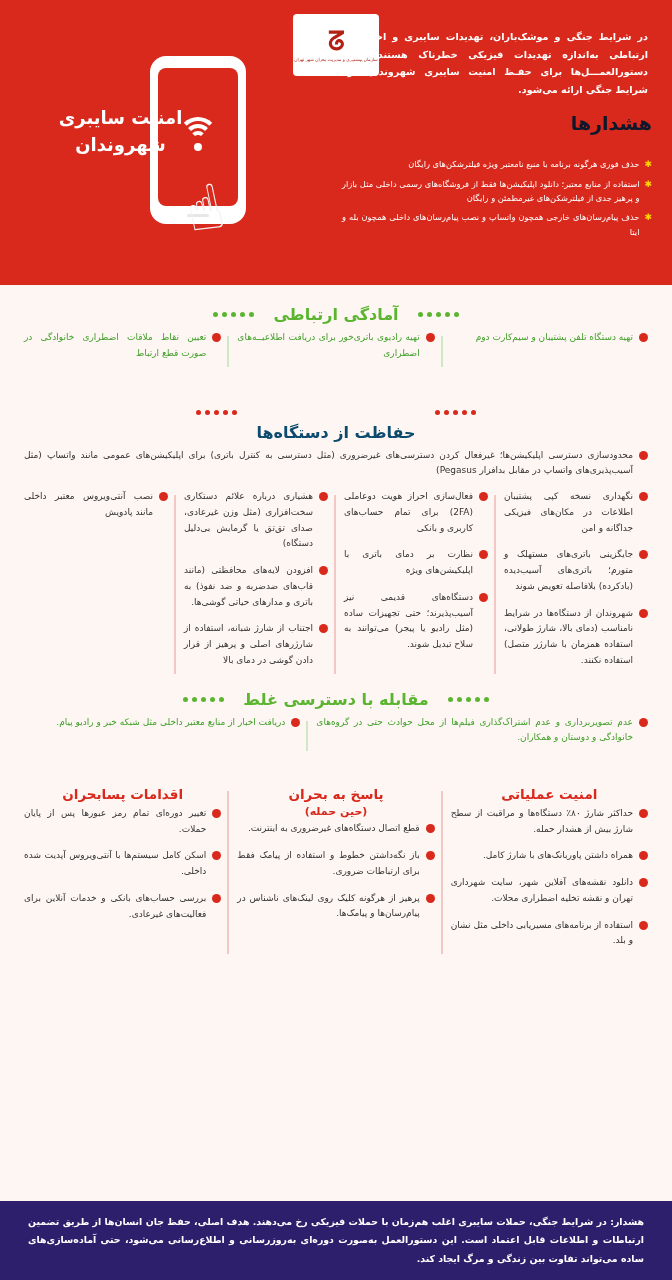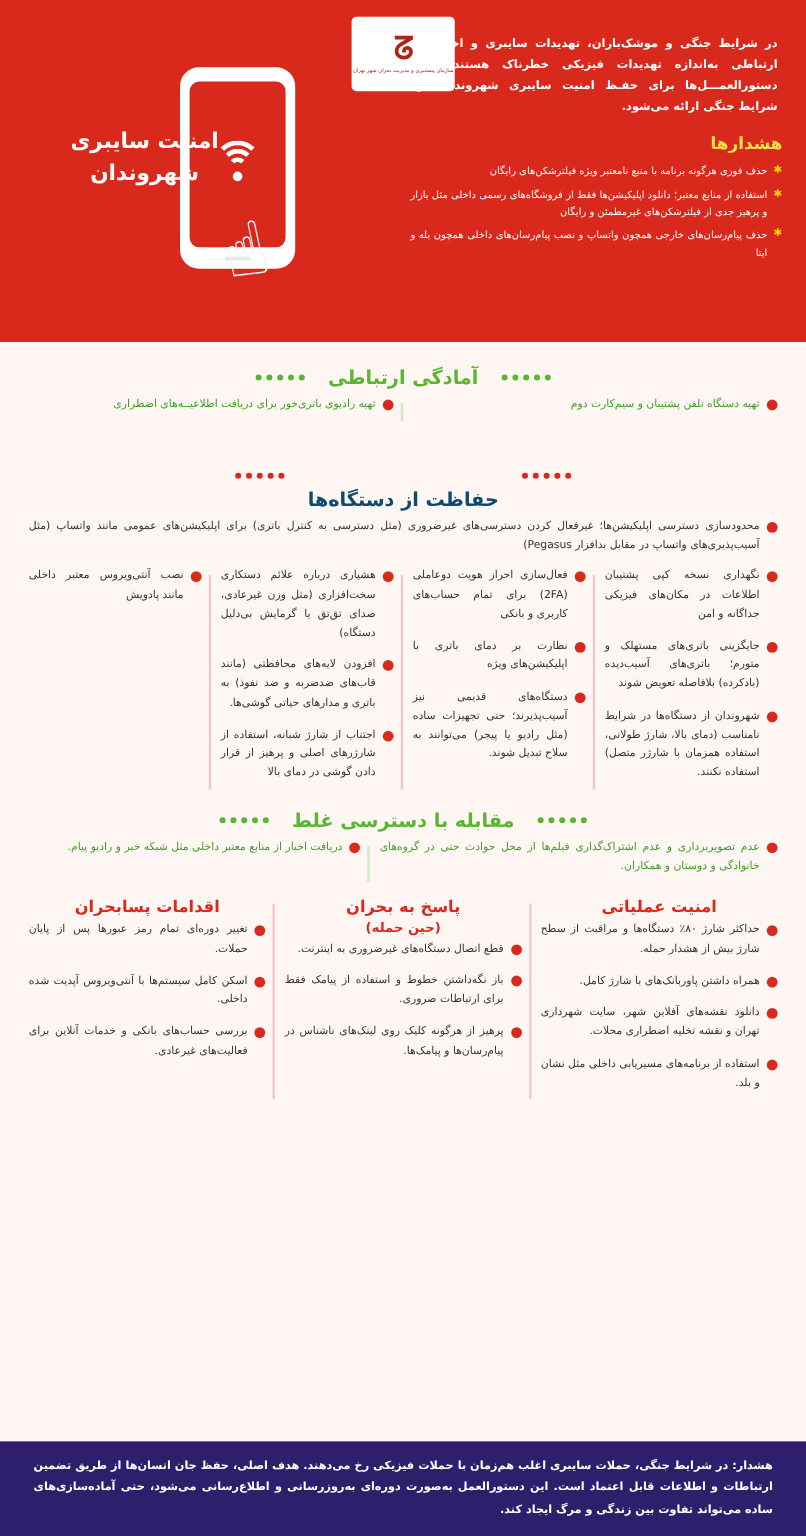--- a/index.html
+++ b/index.html
@@ -159,24 +159,24 @@
   .warnings {
     position: absolute;
     top: 112px;
     right: 20px;
     width: 310px;
     direction: rtl;
     text-align: right;
     z-index: 3;
   }
   .warnings h3 {
-    color: #fde047;
-    font-size: 14px;
-    font-weight: bold;
-    margin-bottom: 7px;
+    color: #0f172a;
+    font-size: 19px;
+    font-weight: bold;
+    margin-bottom: 23px;
   }
   .warn-item {
     display: flex;
     gap: 5px;
     color: #ffffff;
     font-size: 8.3px;
     line-height: 1.7;
     margin-bottom: 5px;
     text-align: justify;
   }
@@ -279,21 +279,21 @@
     line-height: 1.4;
     margin-bottom: 2px;
   }
   .block-title .sub { font-size: 11px; display: block; }
 
   .bottom-cols {
     display: flex;
     direction: rtl;
     margin-top: 6px;
   }
-  .bcol { flex: 1 1 0; padding: 0 8px; position: relative; }
+  .bcol { flex: 1 1 0; padding: 0 8px; position: relative; margin-top: 22px; }
 
   
   .footer {
     flex: 0 0 78px;
     background: #2d1f6b;
     color: #ffffff;
     direction: rtl;
     padding: 12px 28px;
     font-size: 9.4px;
     line-height: 1.95;
@@ -376,20 +376,27 @@
           <span class="itext green-t">تهیه دستگاه تلفن پشتیبان و سیم‌کارت دوم</span>
         </div>
       </div>
       <div class="col">
         <div class="vline"></div>
         <div class="item">
           <span class="bullet g"></span>
           <span class="itext green-t">تهیه رادیوی باتری‌خور برای دریافت اطلاعیــه‌های اضطراری</span>
         </div>
       </div>
+      <div class="col">
+        <div class="vline"></div>
+        <div class="item">
+          <span class="bullet g"></span>
+          <span class="itext green-t">تعیین نقاط ملاقات اضطراری خانوادگی در صورت قطع ارتباط</span>
+        </div>
+      </div>
     </div>
 
     <div class="sec-head red">
       <span class="dots">
           <i></i>
           <i></i>
           <i></i>
           <i></i>
           <i></i>
         </span>

